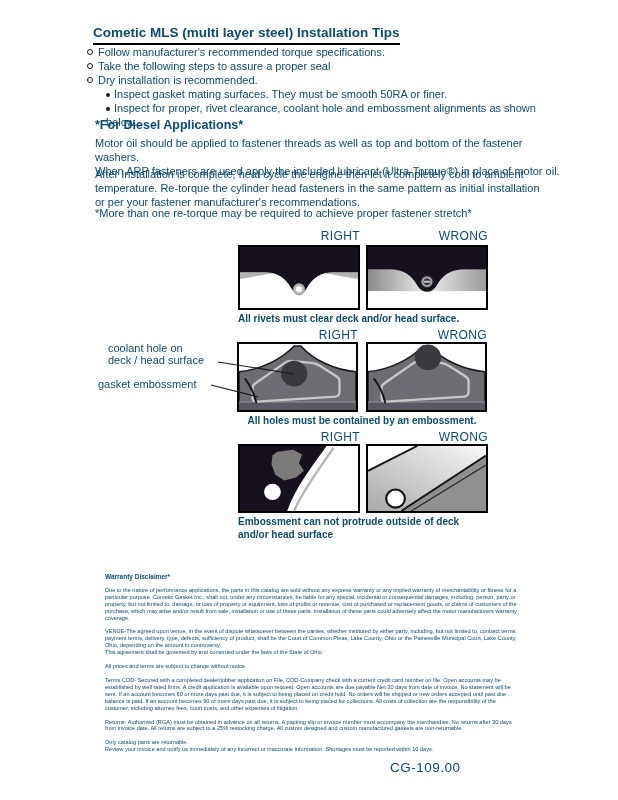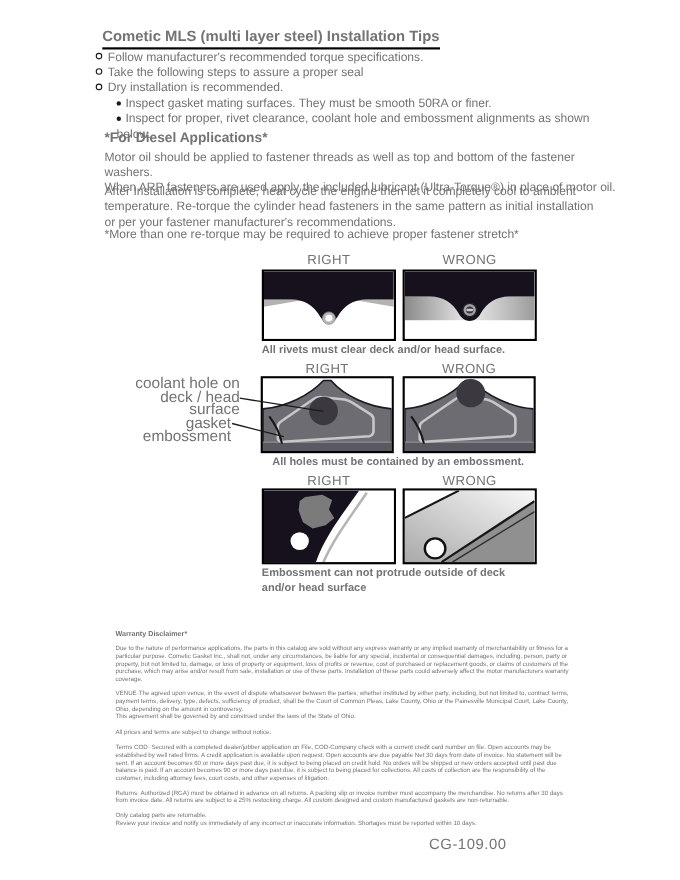--- a/index.html
+++ b/index.html
@@ -1,39 +1,39 @@
 <!DOCTYPE html>
 <html><head>
 <meta charset="utf-8">
 <style>
   html,body{margin:0;padding:0;background:#fff;}
   #page{position:relative;width:618px;height:800px;background:#ffffff;overflow:hidden;
-        font-family:"Liberation Sans",sans-serif;color:#737373;}
+        font-family:"Liberation Sans",sans-serif;color:#0c4a6e;}
   .abs{position:absolute;}
   .ml{white-space:pre-line;}
   
   .title{left:93px;top:25px;font-size:13.5px;font-weight:bold;white-space:nowrap;
          border-bottom:2px solid #000;padding-bottom:3px;}
   
   .tips{left:87px;top:45px;width:480px;font-size:11px;line-height:14px;}
   .tip{display:block;}
   .tip-sub{display:block;padding-left:19px;}
   .ring{display:inline-block;width:4px;height:4px;border:1px solid #1a1a1a;border-radius:50%;
         margin-right:5px;vertical-align:1px;}
   .dot{display:inline-block;width:4px;height:4px;background:#1a1a1a;border-radius:50%;
        margin-right:4px;vertical-align:1px;}
   
   .diesel-h{left:95px;top:118px;font-size:12.5px;font-weight:bold;}
   .para{left:95px;width:470px;font-size:11px;line-height:14px;}
   .p1{top:136px;} .p2{top:167px;} .note{top:206px;}
   
-  .figlabel{font-size:12px;letter-spacing:.4px;text-align:center;width:122px;}
+  .figlabel{font-size:12px;letter-spacing:.4px;text-align:right;width:122px;}
   .box{border:2px solid #000;background:#fff;}
   .cap{font-size:10px;font-weight:bold;line-height:12.5px;}
-  .sidelabel{font-size:14px;line-height:11.5px;text-align:right;}
+  .sidelabel{font-size:11px;line-height:11.5px;text-align:left;}
   svg{display:block;}
   
   .disc{left:105px;top:574px;width:412px;font-size:5.6px;line-height:6.9px;}
   .disc-h{font-size:6.5px;font-weight:bold;margin:0 0 6px 0;}
   .disc p{margin:0 0 7px 0;}
   .docnum{left:390px;top:760px;font-size:13.5px;letter-spacing:.5px;}
 </style>
 </head>
 <body>
 

